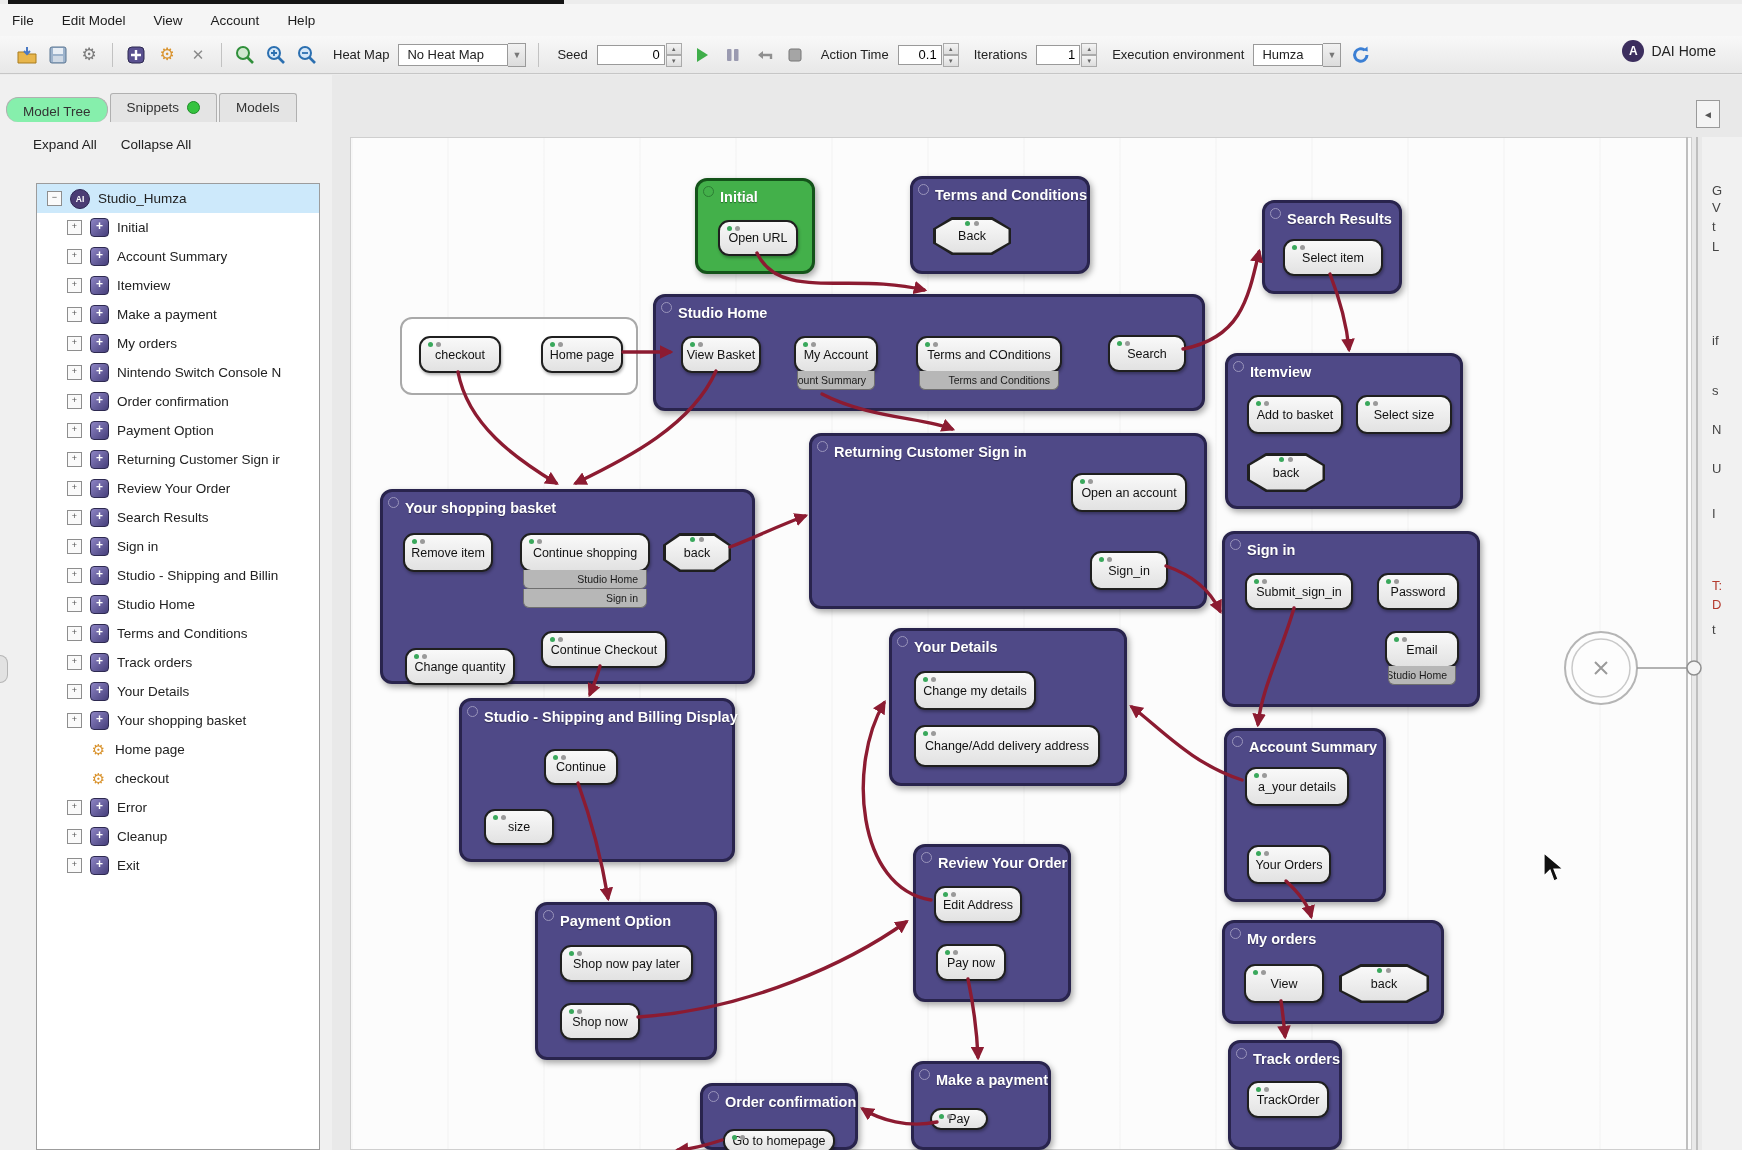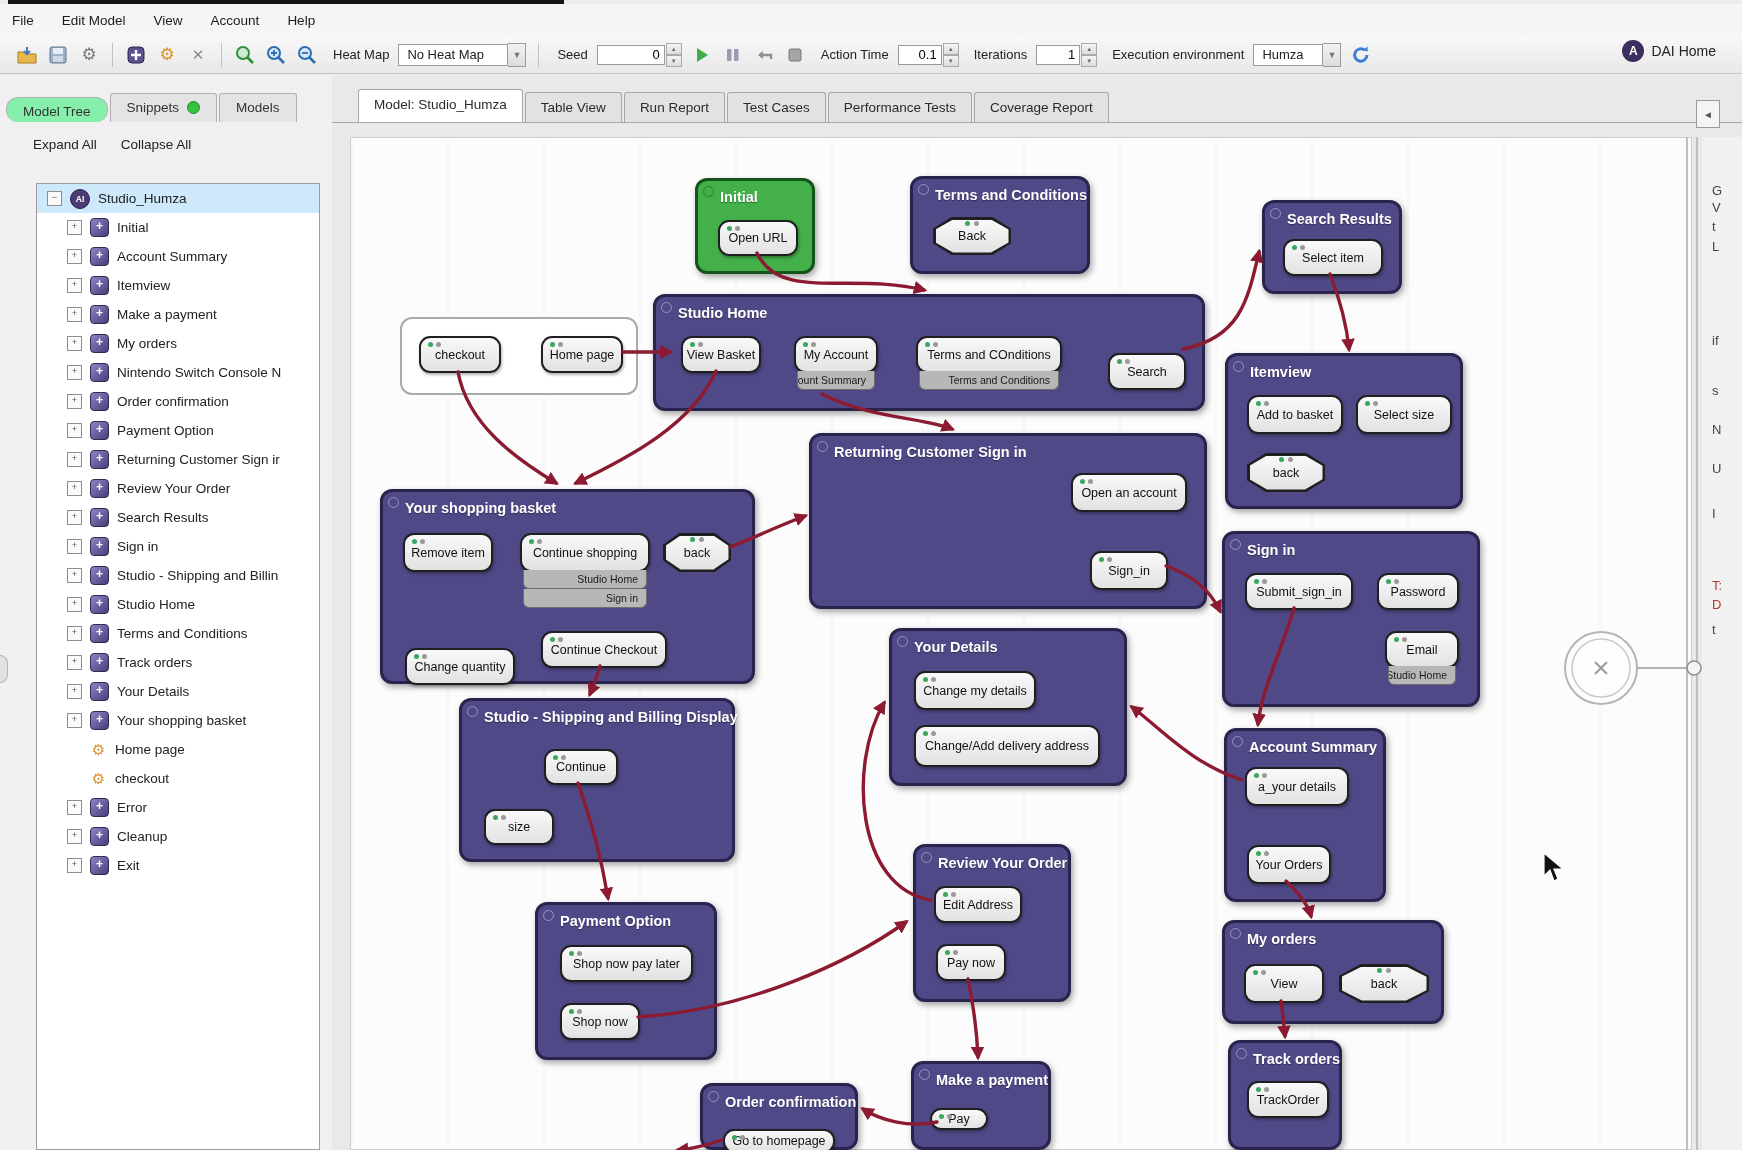--- a/index.html
+++ b/index.html
@@ -368,28 +368,20 @@
         </div>
         <div class="trow" style="padding-left: 30px;">
           <span class="expander">+</span>
           <span class="sticon">+</span>
           <span>Exit</span>
         </div>
       </div>
   </div>
 
   <div id="main">
-    <div id="main-tabs">
-        <div class="mtab active">Model: Studio_Humza</div>
-        <div class="mtab">Table View</div>
-        <div class="mtab">Run Report</div>
-        <div class="mtab">Test Cases</div>
-        <div class="mtab">Performance Tests</div>
-        <div class="mtab">Coverage Report</div>
-      </div>
     <div id="collapse-btn">◄</div>
     <div id="canvas"></div>
     <div id="splitter"></div>
     <div id="strip">
         <span class="striplet" style="top: 46px; color: rgb(68, 68, 68);">G</span>
         <span class="striplet" style="top: 63px; color: rgb(68, 68, 68);">V</span>
         <span class="striplet" style="top: 82px; color: rgb(68, 68, 68);">t</span>
         <span class="striplet" style="top: 102px; color: rgb(68, 68, 68);">L</span>
         <span class="striplet" style="top: 196px; color: rgb(68, 68, 68);">if</span>
         <span class="striplet" style="top: 246px; color: rgb(68, 68, 68);">s</span>
@@ -457,21 +449,21 @@
           <i class="dot-r" style="left: 15px; top: 4px;"></i>
           <span>My Account</span>
         </div>
         <div class="sublab" style="left: 141px; top: 74px; width: 78px; height: 19px;">Account Summary</div>
         <div class="abtn" style="left: 260px; top: 39px; width: 146px; height: 37px;">
           <i class="dot-g" style="left: 7px; top: 4px;"></i>
           <i class="dot-r" style="left: 15px; top: 4px;"></i>
           <span>Terms and COnditions</span>
         </div>
         <div class="sublab" style="left: 263px; top: 74px; width: 140px; height: 19px;">Terms and Conditions</div>
-        <div class="abtn" style="left: 452px; top: 56px; width: 78px; height: 37px;">
+        <div class="abtn" style="left: 452px; top: 38px; width: 78px; height: 37px;">
           <i class="dot-g" style="left: 7px; top: 4px;"></i>
           <i class="dot-r" style="left: 15px; top: 4px;"></i>
           <span>Search</span>
         </div>
       </div>
       <div class="node" style="left: 1225px; top: 353px; width: 238px; height: 156px;">
         <span class="cornerdot"></span>
         <div class="node-title">Itemview</div>
         <div class="abtn" style="left: 19px; top: 39px; width: 96px; height: 39px;">
           <i class="dot-g" style="left: 7px; top: 4px;"></i>

